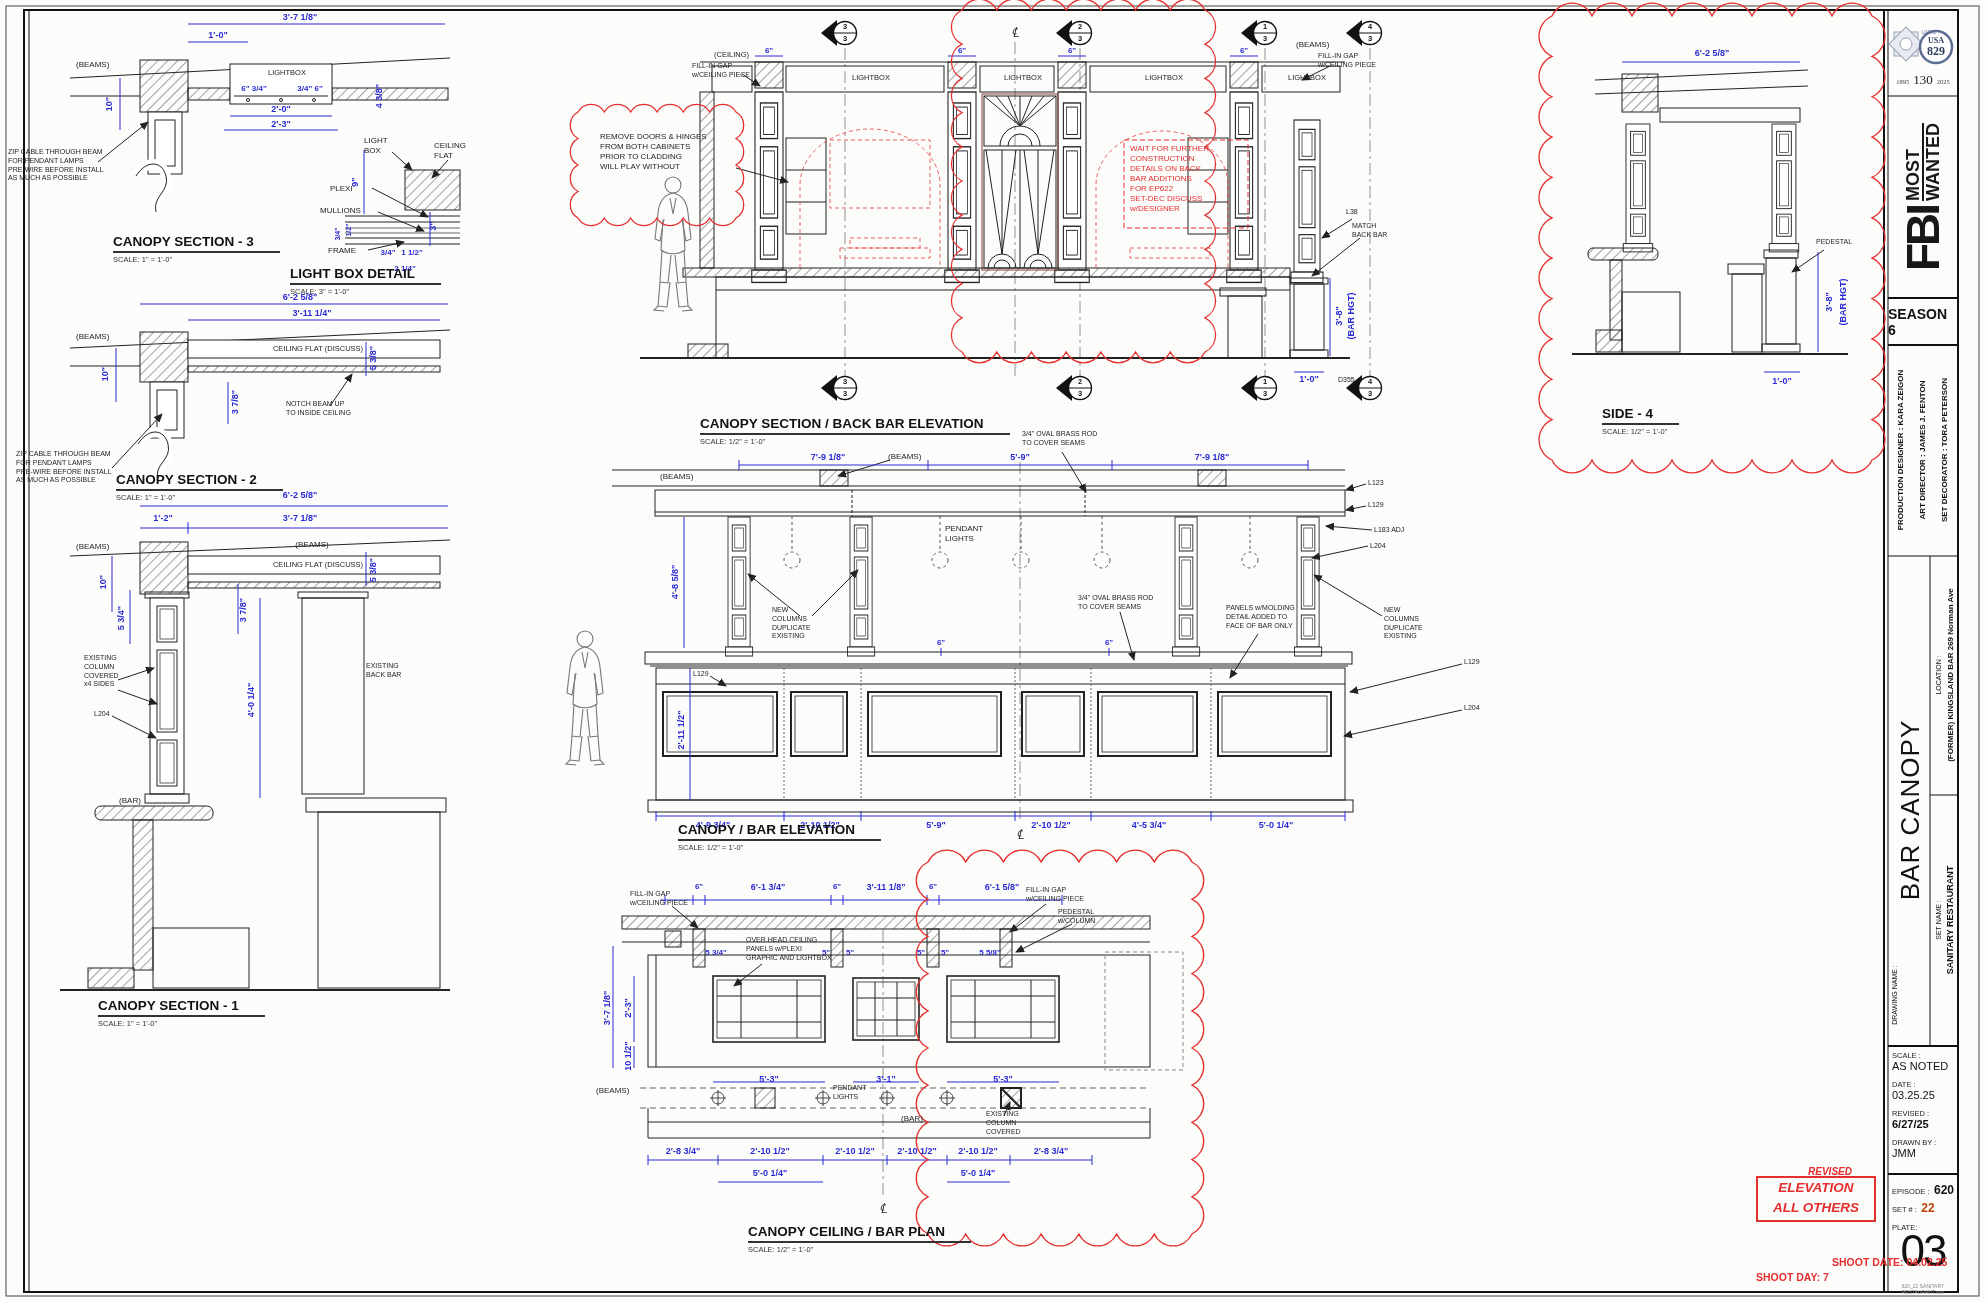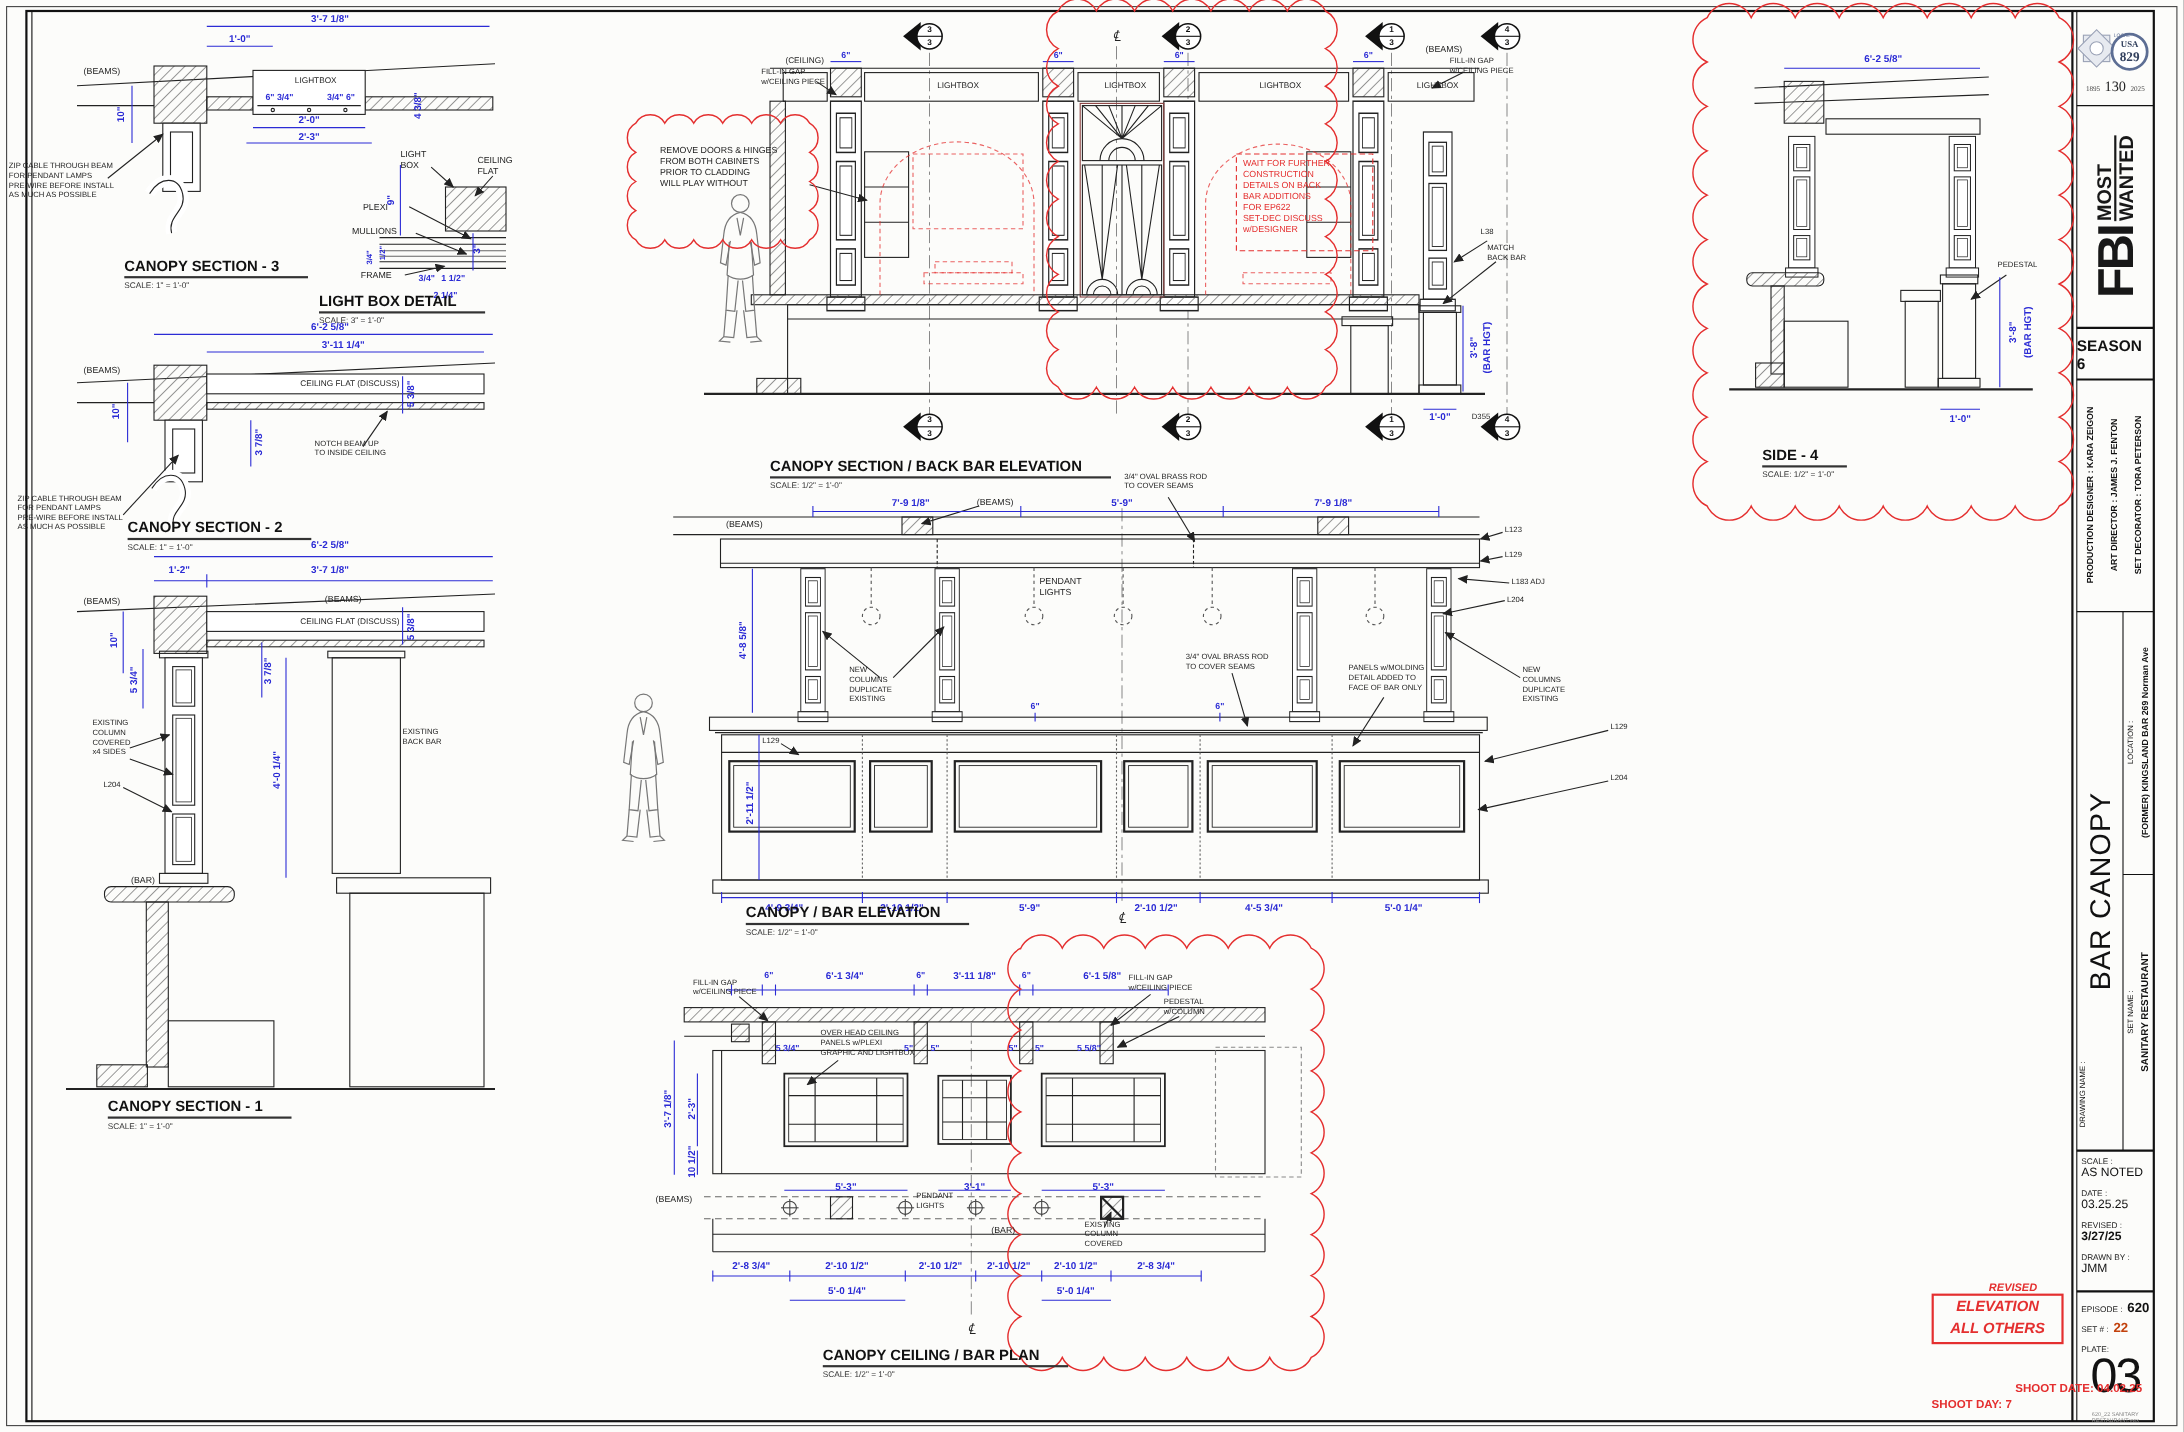--- a/index.html
+++ b/index.html
@@ -786,21 +786,21 @@
 <div style="position:absolute;left:1892px;top:1051px;z-index:3">
   <div class="tbl">SCALE :</div>
   <div class="tbv">AS NOTED</div>
 </div>
 <div style="position:absolute;left:1892px;top:1080px;z-index:3">
   <div class="tbl">DATE :</div>
   <div class="tbv">03.25.25</div>
 </div>
 <div style="position:absolute;left:1892px;top:1109px;z-index:3">
   <div class="tbl">REVISED :</div>
-  <div class="tbv red" style="font-weight:700">3/27/25</div>
+  <div class="tbv red" style="font-weight:700">6/27/25</div>
 </div>
 <div style="position:absolute;left:1892px;top:1138px;z-index:3">
   <div class="tbl">DRAWN BY :</div>
   <div class="tbv">JMM</div>
 </div>
 <div style="position:absolute;left:1892px;top:1180px;z-index:3">
   <span class="tbl">EPISODE :</span>
   <span style="font-size:12px;font-weight:700;color:#111">620</span>
 </div>
 <div style="position:absolute;left:1892px;top:1198px;z-index:3">

